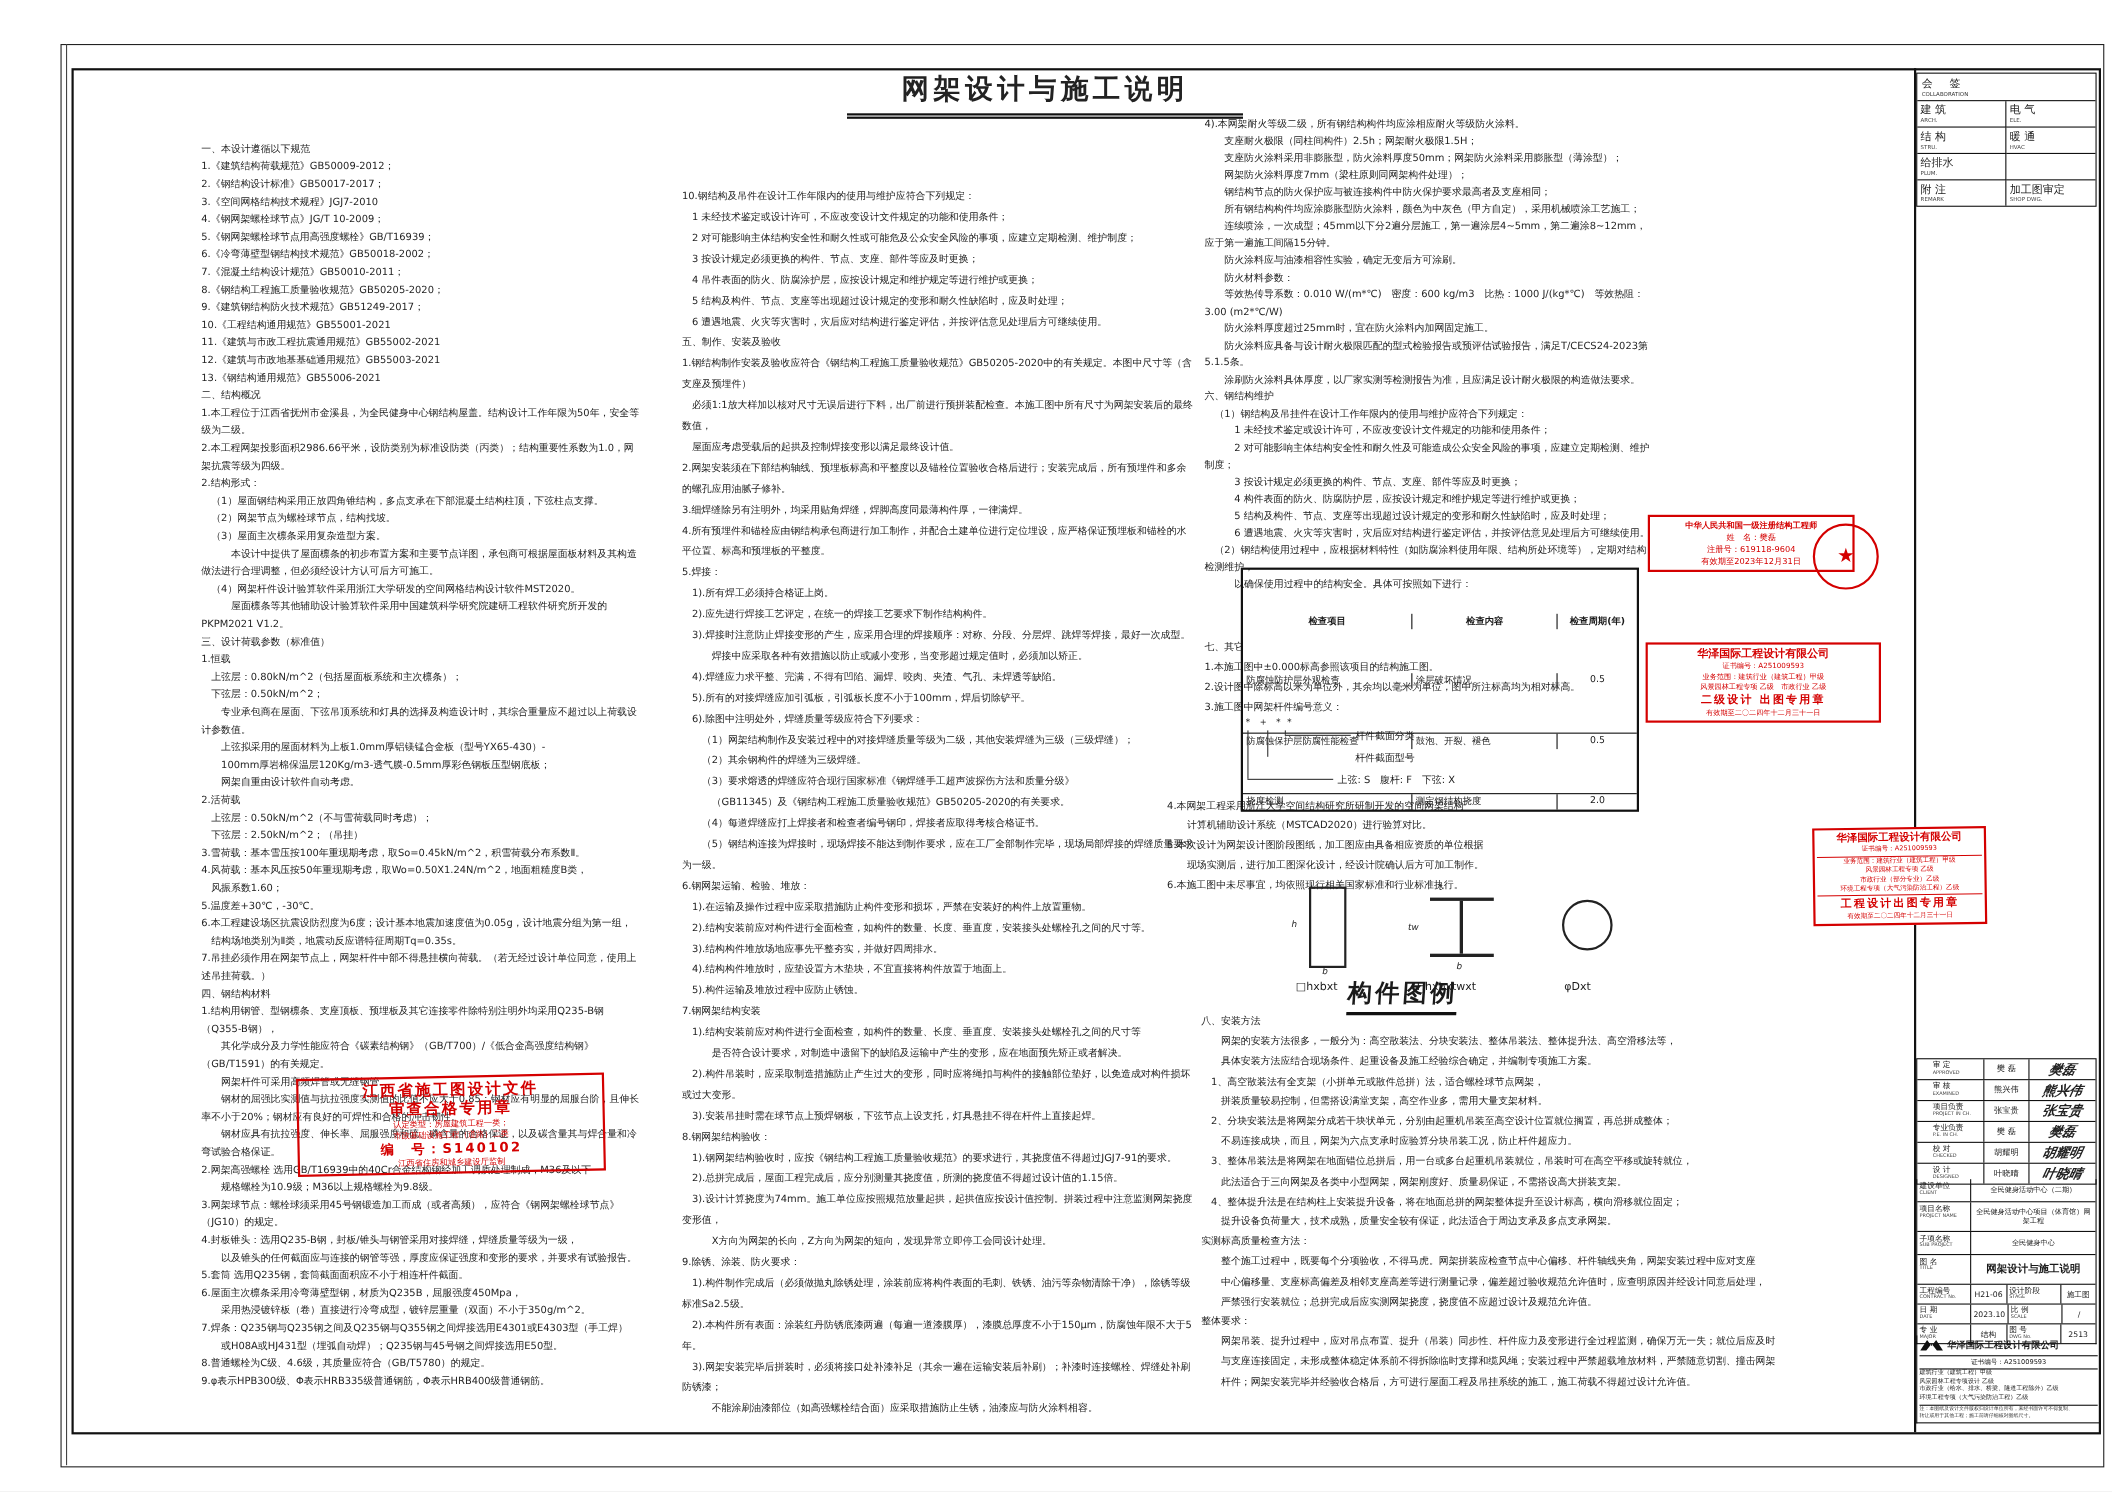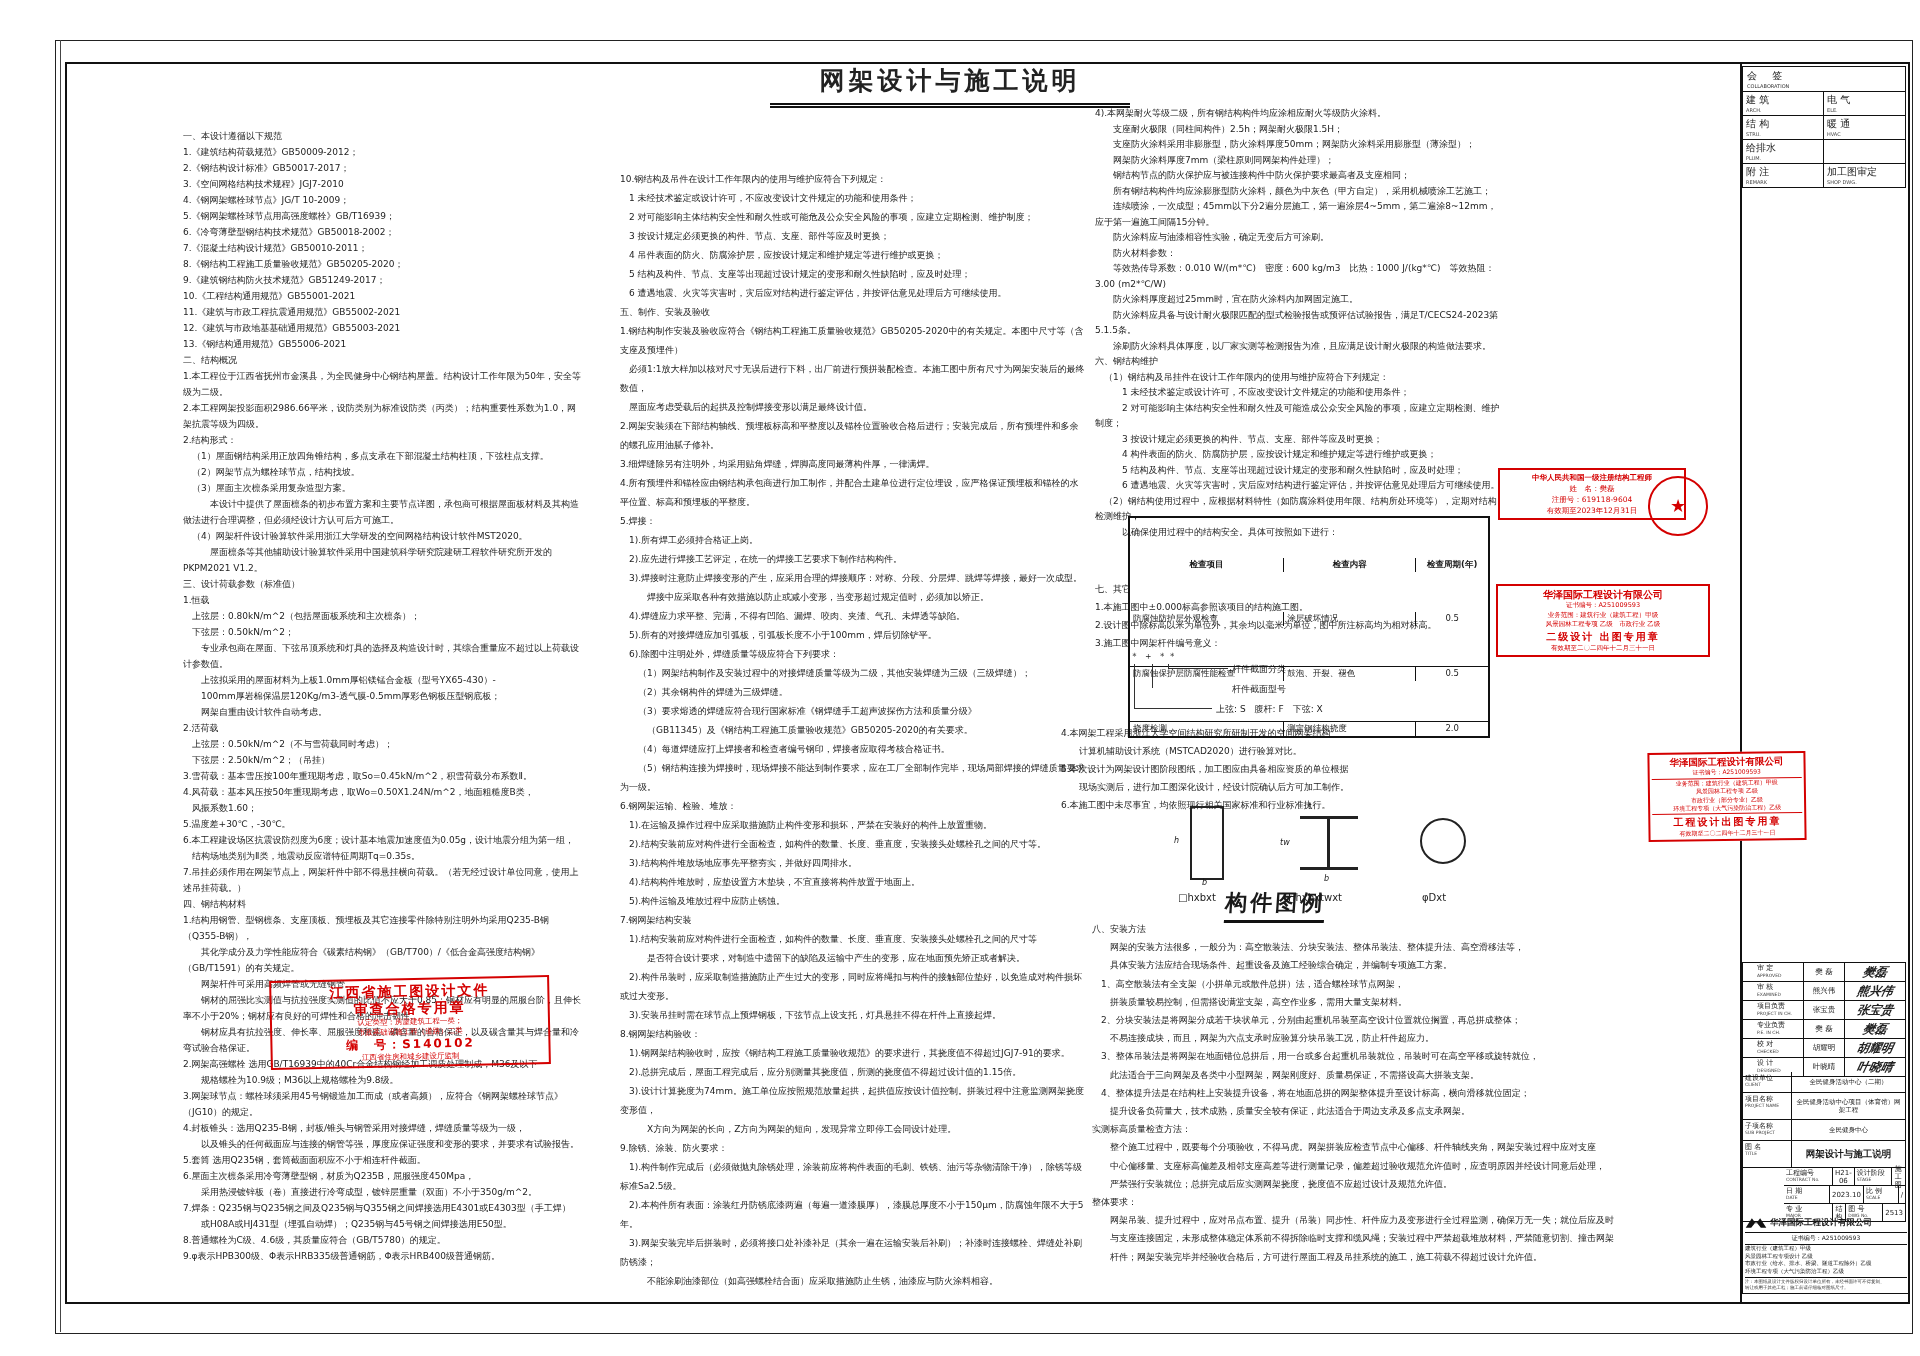--- a/index.html
+++ b/index.html
@@ -91,24 +91,24 @@
   .sn{width:40px;border-right:1px solid #111;font-size:7.5px;text-align:center;height:100%;line-height:18px;}
   .sg{flex:1;font-size:12px;font-style:italic;transform:skewX(-12deg);text-align:center;
       font-weight:bold;color:#222;line-height:16px;}
   .infoblock{position:absolute;left:1742px;top:1072px;width:162px;border:1.5px solid #111;border-top:none;font-size:7px;}
   .inforow{display:flex;border-bottom:1px solid #111;min-height:20px;align-items:center;}
   .il{width:46px;border-right:1px solid #111;padding-left:2px;align-self:stretch;padding-top:2px;}
   .il .cn{font-size:7px;display:block;line-height:8px;}
   .il .en{font-size:4.5px;color:#444;display:block;line-height:5px;}
   .iv{flex:1;padding:1px 2px;font-size:6.5px;line-height:8px;text-align:center;}
   .iv.big{font-size:9.5px;font-weight:bold;}
-  .halfrow{display:flex;border-bottom:1px solid #111;height:17px;align-items:center;margin-left:41px;}
+  .halfrow{display:flex;border-bottom:1px solid #111;height:17px;align-items:center;}
   .halfrow .il{padding-top:1px;}
   .halfrow .iv{font-size:7px;}
-  .halfrow .il2{width:34px;border-right:1px solid #111;border-left:1px solid #111;align-self:stretch;padding:1px 0 0 2px;}
+  .halfrow .il2{width:34px;border-right:1px solid #111;border-left:1px solid #111;align-self:stretch;padding:1px 12px 0 2px;}
   
   .cofoot{position:absolute;left:1742px;top:1214px;width:162px;border:1.5px solid #111;border-top:none;padding:2px;}
   .cohead{display:flex;align-items:center;gap:3px;border-bottom:1px solid #111;padding-bottom:2px;}
   .cohead .coname{font-size:8.5px;font-weight:bold;}
   .cocert{font-size:6px;text-align:center;border-bottom:1px solid #111;padding:1px 0;}
   .coscope .tline{font-size:5.5px;line-height:7.5px;}
   .conote{border-top:1px solid #111;margin-top:2px;padding-top:1px;}
   .conote .tline{font-size:4.5px;line-height:6px;color:#333;}
   .logo-svg{width:22px;height:14px;}
 </style>

